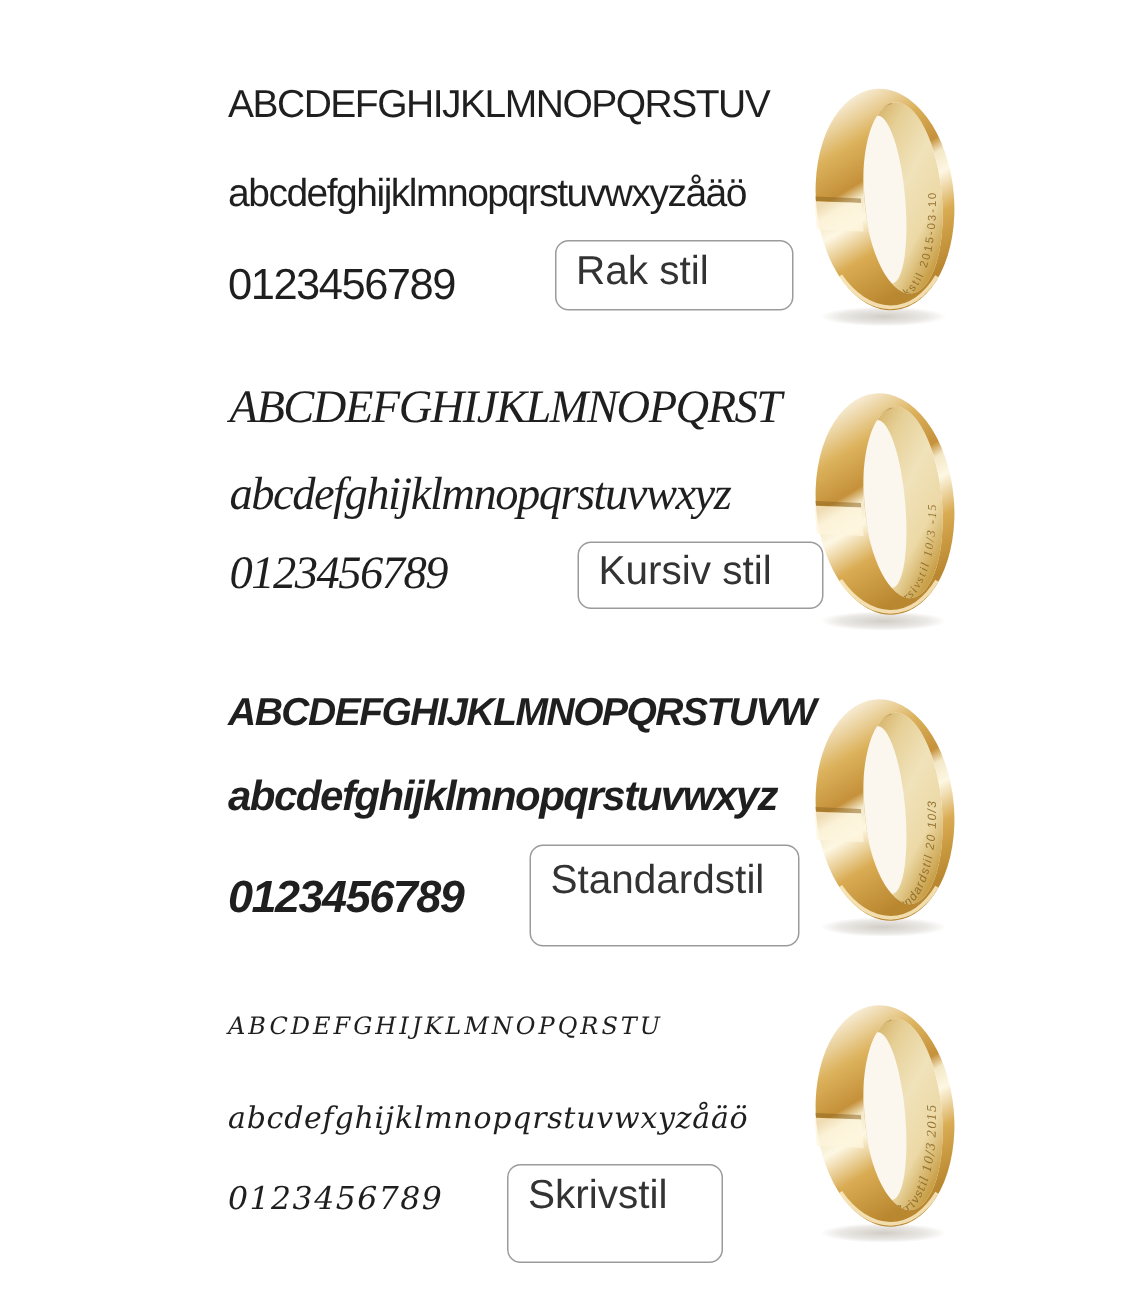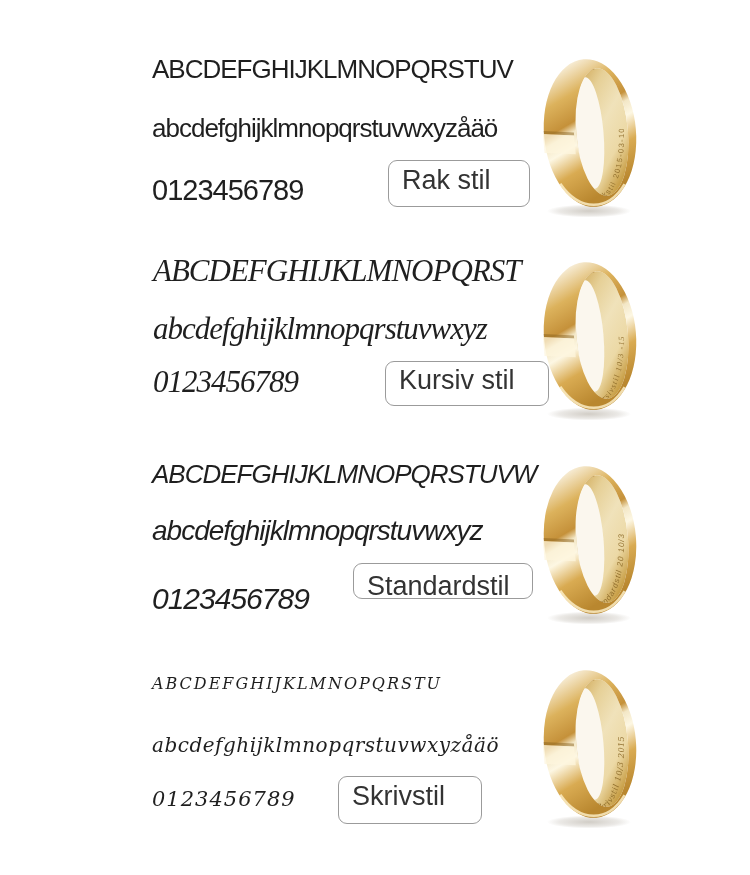--- a/index.html
+++ b/index.html
@@ -8,46 +8,46 @@
   .sample{position:absolute;white-space:nowrap;line-height:1;color:#1f1f1f;}
   .style-box{position:absolute;box-sizing:border-box;background:#fff;border:1.5px solid #9b9b9b;
              border-radius:9px;padding:5px 0 0 13px;font-family:"Liberation Sans",sans-serif;
              font-size:27px;color:#333;line-height:1.1;}
   .ring{position:absolute;width:100px;height:168px;}
   .ring svg{display:block;width:100%;height:100%;overflow:visible;}
 
   
   .s1 .sample{font-family:"Liberation Sans",sans-serif;letter-spacing:-1px;}
   .s2 .sample{font-family:"Liberation Serif",serif;font-style:italic;letter-spacing:-1px;}
-  .s3 .sample{font-family:"Liberation Sans",sans-serif;font-style:italic;font-weight:400;letter-spacing:-1px;}
+  .s3 .sample{font-family:"Liberation Sans",sans-serif;font-style:italic;font-weight:700;letter-spacing:-1px;}
   .s4 .sample{font-family:"DejaVu Serif",serif;font-style:italic;}
 
   
   .s1 .upper{left:152px;top:56px;font-size:26px;}
   .s1 .lower{left:152px;top:115px;font-size:26px;}
   .s1 .digits{left:152px;top:176px;font-size:29px;}
-  .s1 .style-box{left:388px;top:160px;width:142px;height:47px;}
+  .s1 .style-box{left:370px;top:160px;width:159px;height:47px;}
   .s1 .ring{left:540px;top:53px;}
   
   .s2 .upper{left:153px;top:255px;font-size:31px;}
   .s2 .lower{left:153px;top:313px;font-size:31px;}
   .s2 .digits{left:153px;top:366px;font-size:31px;}
   .s2 .style-box{left:385px;top:361px;width:164px;height:45px;padding-top:4px;}
   .s2 .ring{left:540px;top:256px;}
   
   .s3 .upper{left:152px;top:461px;font-size:26px;}
   .s3 .lower{left:152px;top:517px;font-size:28px;}
   .s3 .digits{left:152px;top:584px;font-size:30px;}
-  .s3 .style-box{left:353px;top:563px;width:180px;height:36px;padding-top:8px;}
+  .s3 .style-box{left:353px;top:563px;width:180px;height:68px;padding-top:8px;}
   .s3 .ring{left:540px;top:460px;}
   
   .s4 .upper{left:152px;top:676px;font-size:16px;letter-spacing:2px;}
   .s4 .lower{left:152px;top:735px;font-size:20px;letter-spacing:0.5px;}
   .s4 .digits{left:152px;top:789px;font-size:21px;letter-spacing:1px;}
-  .s4 .style-box{left:338px;top:776px;width:144px;height:48px;}
+  .s4 .style-box{left:338px;top:776px;width:144px;height:66px;}
   .s4 .ring{left:540px;top:664px;}
 
   
   .engrave{fill:#8a6827;opacity:.88;}
   .e0{font-family:"Liberation Sans",sans-serif;font-size:7.5px;letter-spacing:1.4px;}
   .e1{font-family:"Liberation Serif",serif;font-style:italic;font-size:8px;letter-spacing:1.2px;}
   .e2{font-family:"Liberation Sans",sans-serif;font-style:italic;font-size:8px;letter-spacing:1px;}
   .e3{font-family:"DejaVu Serif",serif;font-style:italic;font-size:8px;letter-spacing:0.6px;}
   .defs-svg{position:absolute;width:0;height:0;overflow:hidden;}
 </style>

